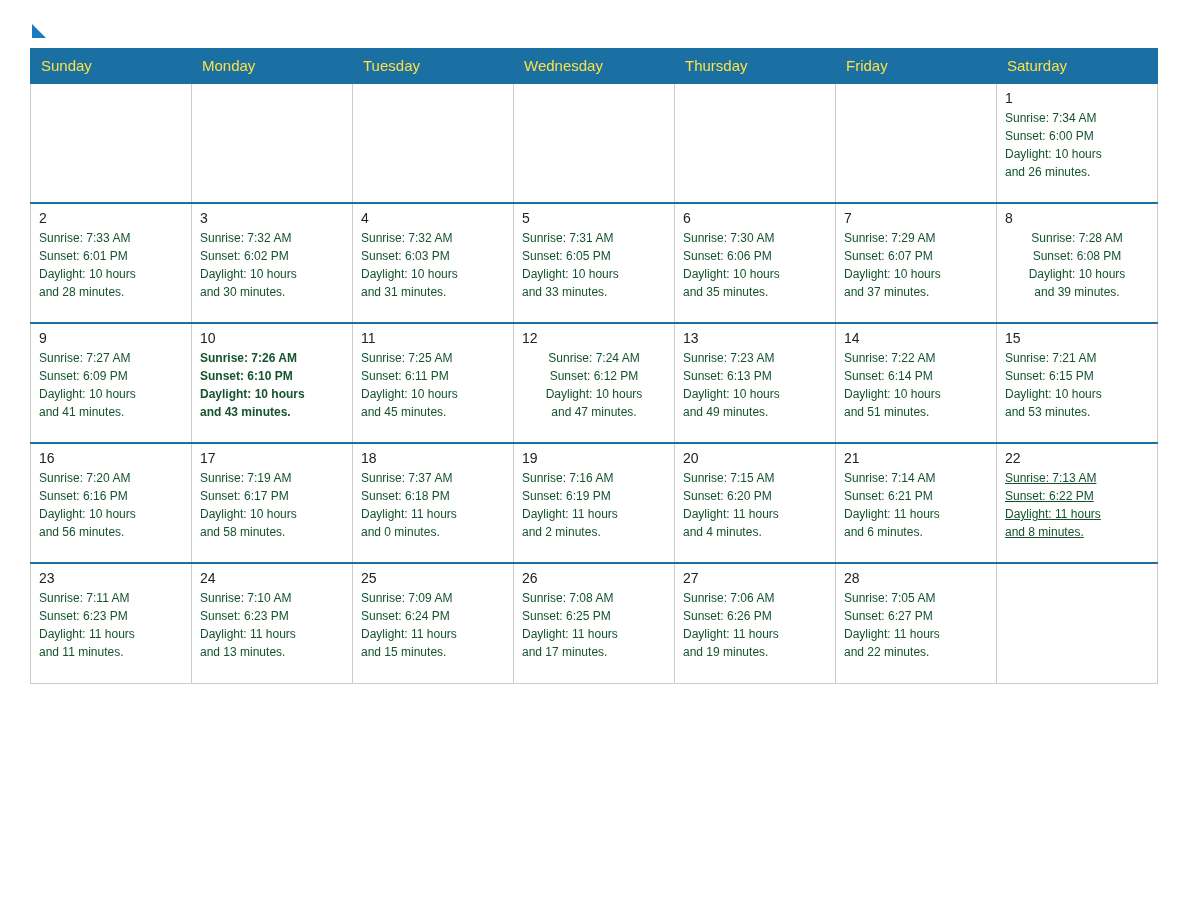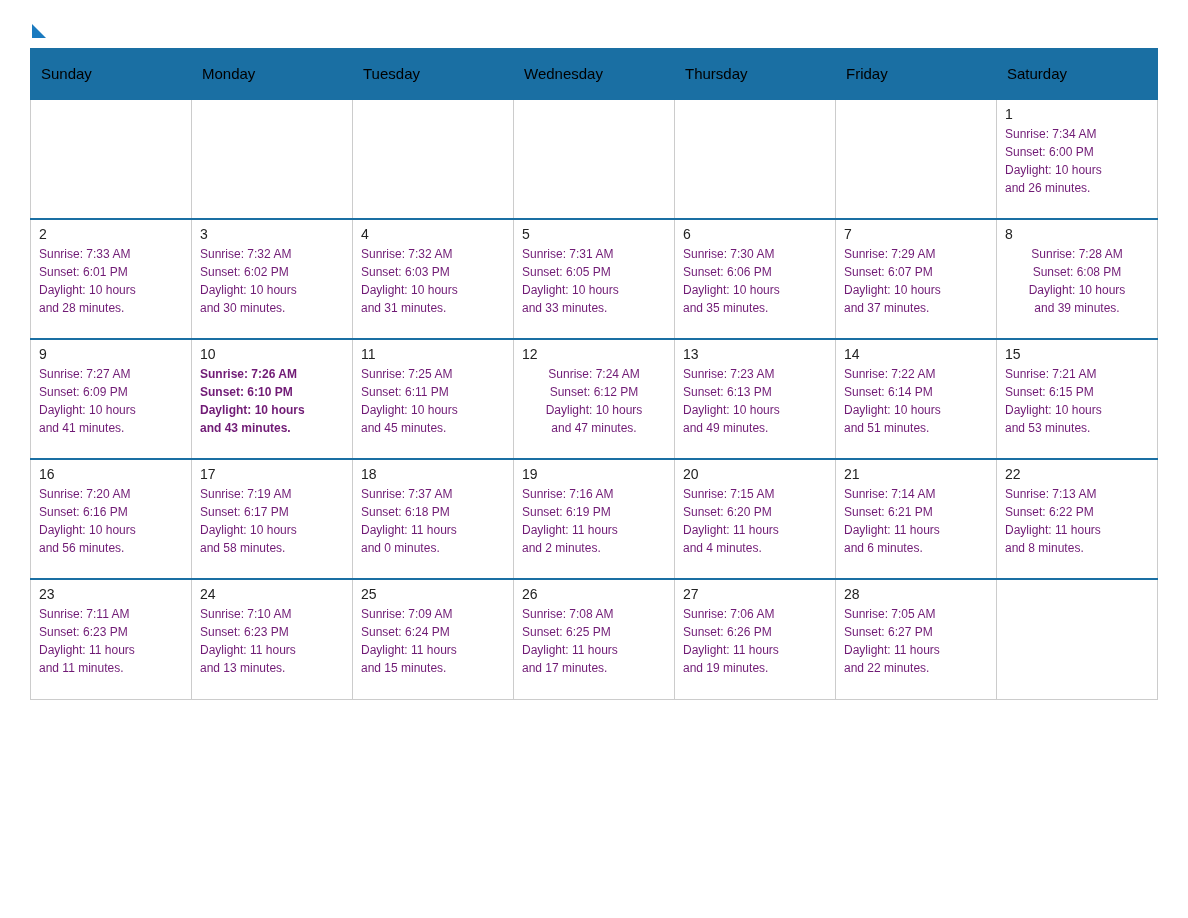--- a/index.html
+++ b/index.html
@@ -57,24 +57,24 @@
       color: #444;
       margin-top: 4px;
     }
     .calendar-table {
       width: 100%;
       border-collapse: collapse;
       margin-top: 10px;
     }
     .calendar-table th {
       background-color: #1a6fa3;
-      color: #000000;
+      color: #fde047;
       font-size: 15px;
       font-weight: normal;
-      padding: 16px 10px;
+      padding: 8px 10px;
       text-align: left;
       border: 1px solid #1a6fa3;
     }
     .calendar-table td {
       vertical-align: top;
       border: 1px solid #ccc;
       padding: 6px 8px;
       width: 14.28%;
       min-height: 110px;
       height: 120px;
@@ -88,21 +88,21 @@
       border-top: 2px solid #1a6fa3;
     }
     .day-number {
       font-size: 14px;
       font-weight: normal;
       color: #222;
       margin-bottom: 3px;
     }
     .day-info {
       font-size: 12px;
-      color: #701a75;
+      color: #14532d;
       line-height: 1.5;
     }
     .empty-cell {
       background: #fff;
     }
   </style>
 </head>
 <body>
 
 <div class="header">
@@ -287,21 +287,21 @@
         </td>
         <td>
           <div class="day-number">21</div>
           <div class="day-info" style="white-space: pre-line;">Sunrise: 7:14 AM
 Sunset: 6:21 PM
 Daylight: 11 hours
 and 6 minutes.</div>
         </td>
         <td>
           <div class="day-number">22</div>
-          <div class="day-info" style="white-space: pre-line;">Sunrise: 7:13 AM
+          <div class="day-info" style="white-space: pre-line; text-decoration: underline;">Sunrise: 7:13 AM
 Sunset: 6:22 PM
 Daylight: 11 hours
 and 8 minutes.</div>
         </td>
       </tr>
       <tr>
         <td>
           <div class="day-number">23</div>
           <div class="day-info" style="white-space: pre-line;">Sunrise: 7:11 AM
 Sunset: 6:23 PM

